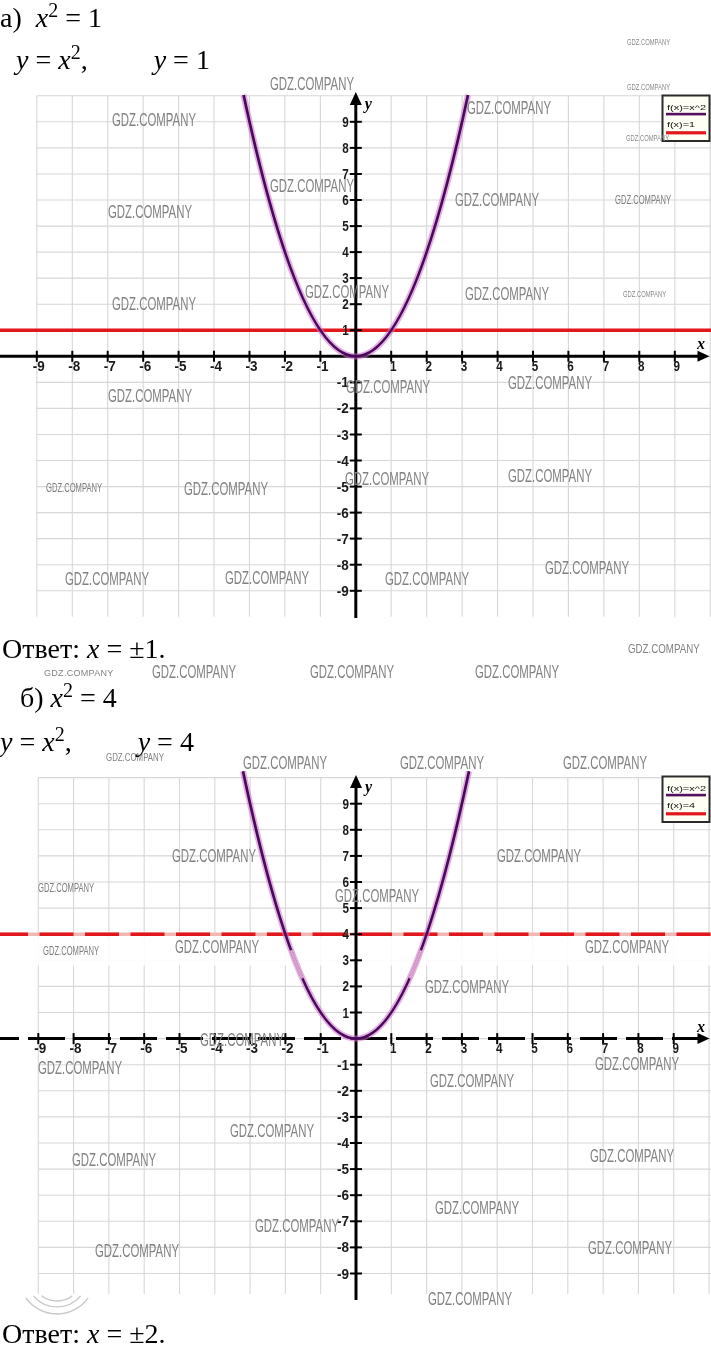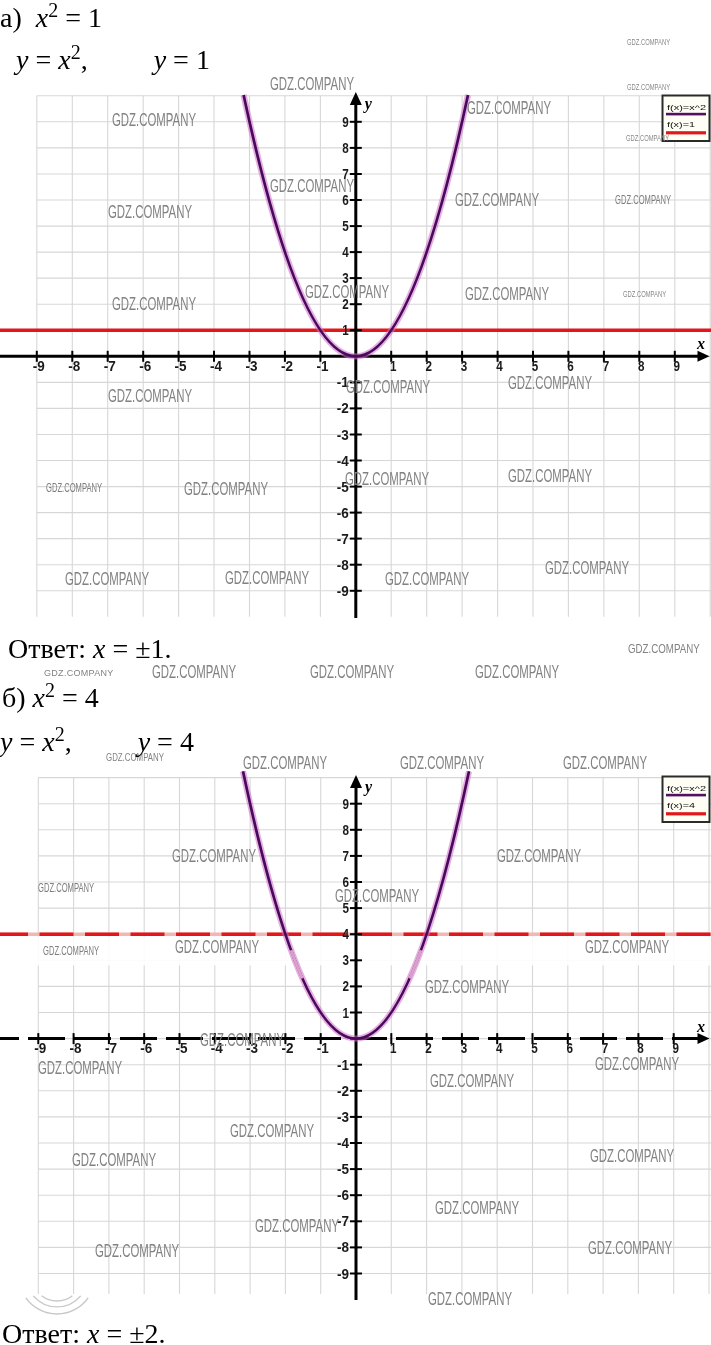--- a/index.html
+++ b/index.html
@@ -334,17 +334,17 @@
     <div class="wmm" style="left:46px;top:481px">GDZ.COMPANY</div>
     <div class="wmm" style="left:38px;top:881px">GDZ.COMPANY</div>
     <div class="wmm" style="left:43px;top:944px">GDZ.COMPANY</div>
     <div class="wms" style="left:627px;top:38px">GDZ.COMPANY</div>
     <div class="wms" style="left:627px;top:83px">GDZ.COMPANY</div>
     <div class="wms" style="left:626px;top:134px">GDZ.COMPANY</div>
     <div class="wms" style="left:623px;top:290px">GDZ.COMPANY</div>
 
 <div class="t" style="left:0;top:2px">а) <i>x</i><sup>2</sup> = 1</div>
 <div class="t" style="left:16px;top:44px"><i>y</i> = <i>x</i><sup>2</sup>,<span style="padding-left:66px"></span><i>y</i> = 1</div>
-<div class="t" style="left:8px;top:633px">Ответ: <i>x</i> = ±1.</div>
-<div class="t" style="left:2px;top:682px">б) <i>x</i><sup>2</sup> = 4</div>
+<div class="t" style="left:2px;top:633px">Ответ: <i>x</i> = ±1.</div>
+<div class="t" style="left:20px;top:682px">б) <i>x</i><sup>2</sup> = 4</div>
 <div class="t" style="left:0px;top:726px"><i>y</i> = <i>x</i><sup>2</sup>,<span style="padding-left:66px"></span><i>y</i> = 4</div>
 <div class="t" style="left:2px;top:1318px">Ответ: <i>x</i> = ±2.</div>
 
 </div>
 </body></html>

